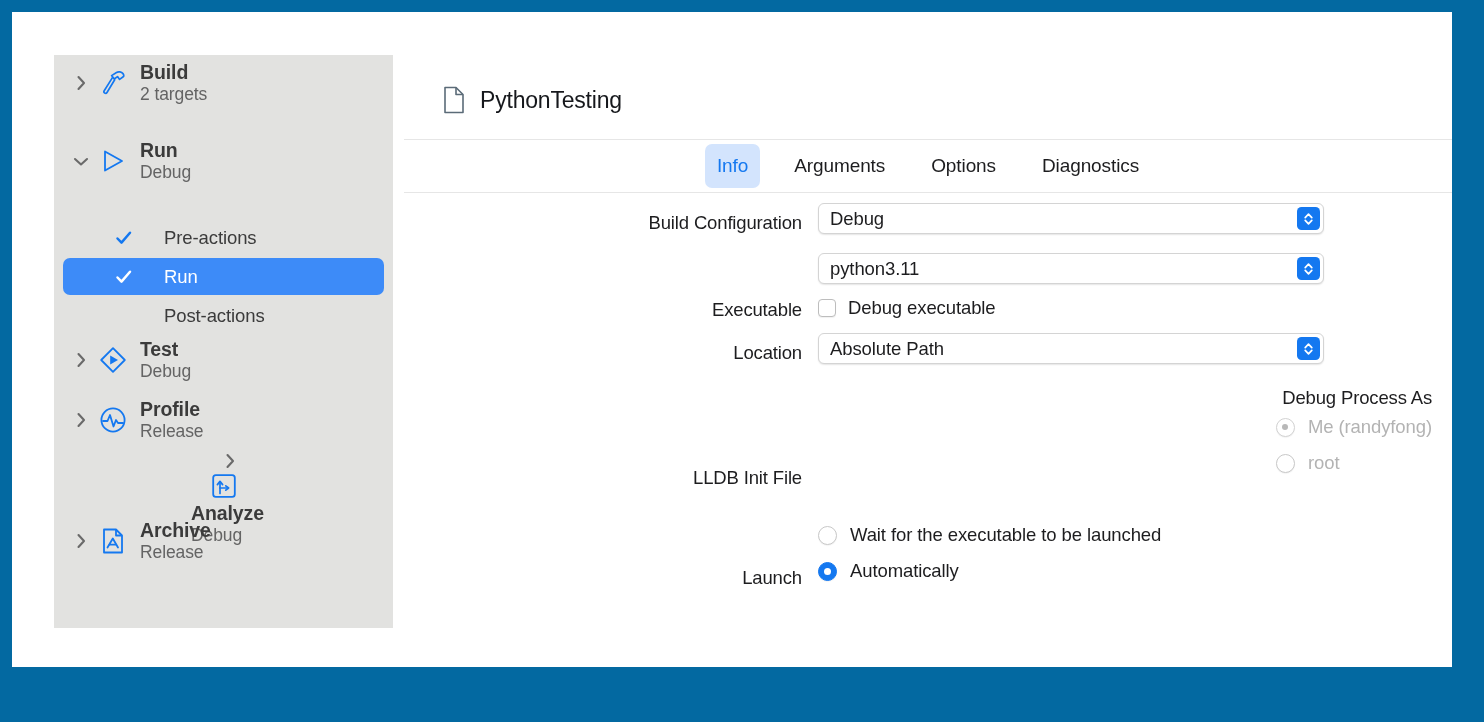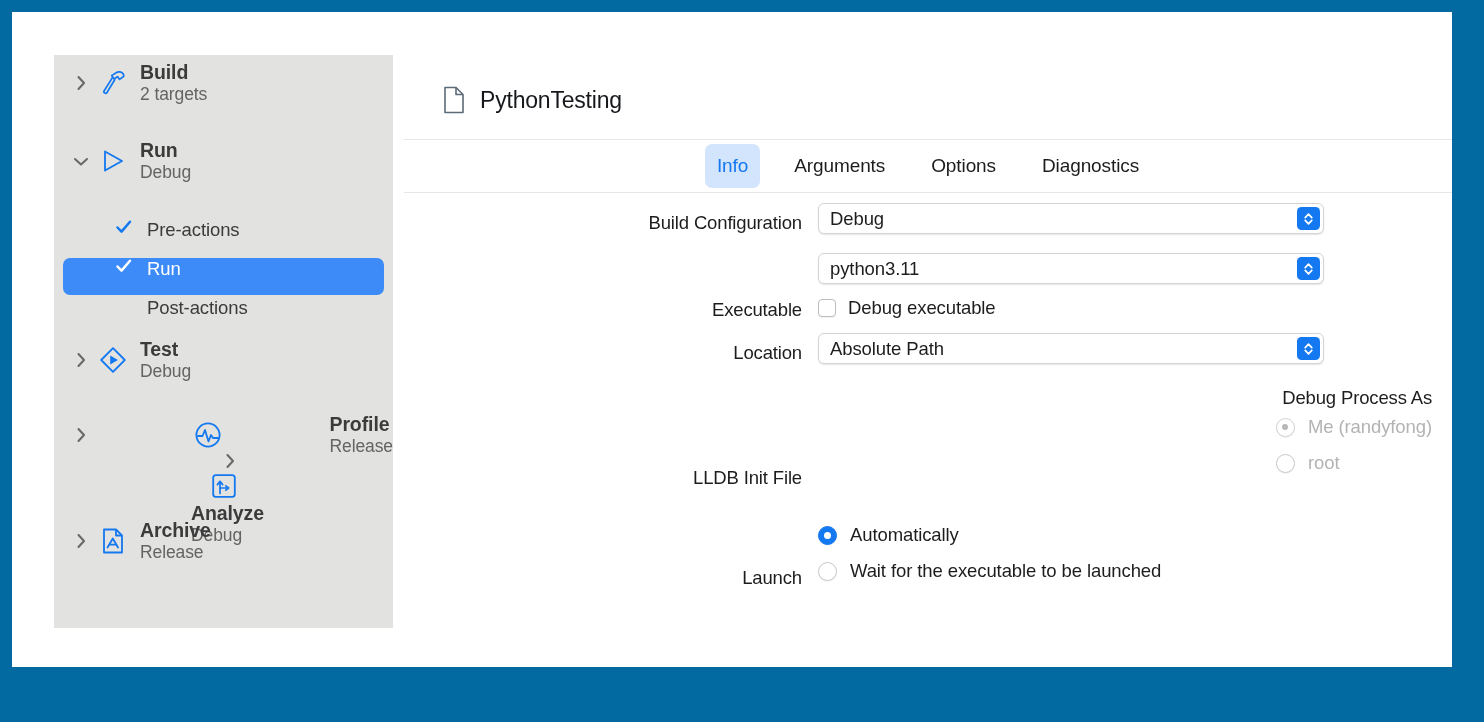--- a/index.html
+++ b/index.html
@@ -82,22 +82,23 @@
   }
 
   
   .nav-child {
     position: absolute;
     left: 9px;
     width: 321px;
     height: 37px;
     border-radius: 7px;
     display: flex;
-    align-items: flex-start;
+    align-items: center;
     box-sizing: border-box;
+    gap: 17px;
   }
   .nav-child.selected { background: #3d8bf8; }
   .child-check {
     width: 26px;
     margin-left: 48px;
     flex: none;
     display: flex;
     align-items: center;
     justify-content: center;
   }
@@ -381,21 +382,21 @@
             <path d="M16 4.2 L27.8 16 L16 27.8 L4.2 16 Z" fill="none" stroke="#1478f0" stroke-width="1.8" stroke-linejoin="round"></path>
             <path d="M13.2 11.4 L21 16 L13.2 20.6 Z" fill="#1478f0"></path>
           </svg>
         </span>
         <span class="grp-text">
           <span class="grp-title">Test</span>
           <span class="grp-sub">Debug</span>
         </span>
       </div>
 
-      <div class="nav-group" style="top:352px;justify-content:space-between;">
+      <div class="nav-group" style="top:337px;">
         <span class="disclosure">
           <svg width="13" height="18" viewBox="0 0 13 18">
               <path d="M3.5 3 L9 9 L3.5 15" fill="none" stroke="#6a6a6a" stroke-width="2.1" stroke-linecap="round" stroke-linejoin="round"></path>
             </svg>
         </span>
         <span class="grp-icon">
           <svg width="32" height="32" viewBox="0 0 32 32">
             <circle cx="16" cy="16" r="11.6" fill="none" stroke="#1478f0" stroke-width="1.8"></circle>
             <path d="M6 17 L10.5 17 L13 11 L16.5 22.5 L19 16 L21 19 L26 19" fill="none" stroke="#1478f0" stroke-width="1.8" stroke-linecap="round" stroke-linejoin="round"></path>
           </svg>
@@ -536,27 +537,27 @@
       </div>
 
       <div class="row" style="top:451px;">
         <span class="row-label">LLDB Init File</span>
       </div>
 
       <div class="row" style="top:505px;">
         <span class="row-label">Launch</span>
         <span class="row-control">
           <span class="radio-row">
+            <span class="radio"></span>
+            <span class="radio-label">Wait for the executable to be launched</span>
+          </span>
+          <span class="radio-row">
             <span class="radio on">
                 <span class="dot"></span>
               </span>
             <span class="radio-label">Automatically</span>
           </span>
-          <span class="radio-row">
-            <span class="radio"></span>
-            <span class="radio-label">Wait for the executable to be launched</span>
-          </span>
         </span>
       </div>
 
     </div>
   </div>
 </div>
 
 </body></html>

